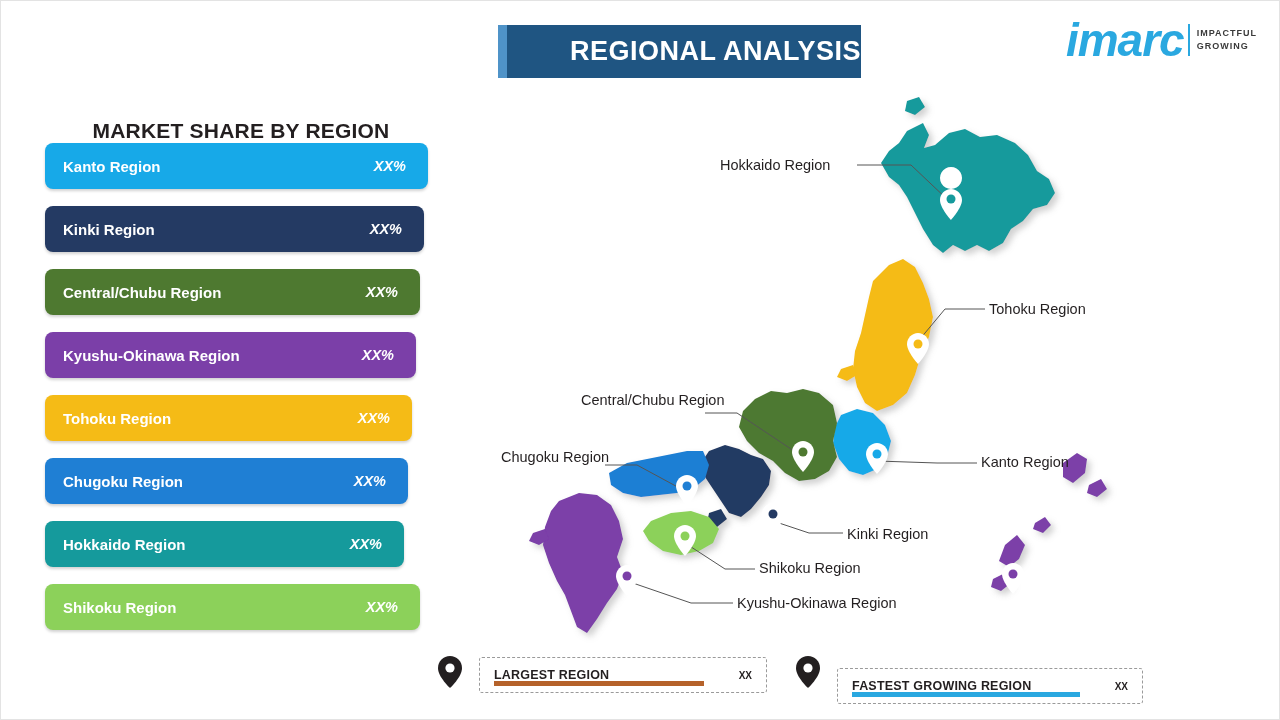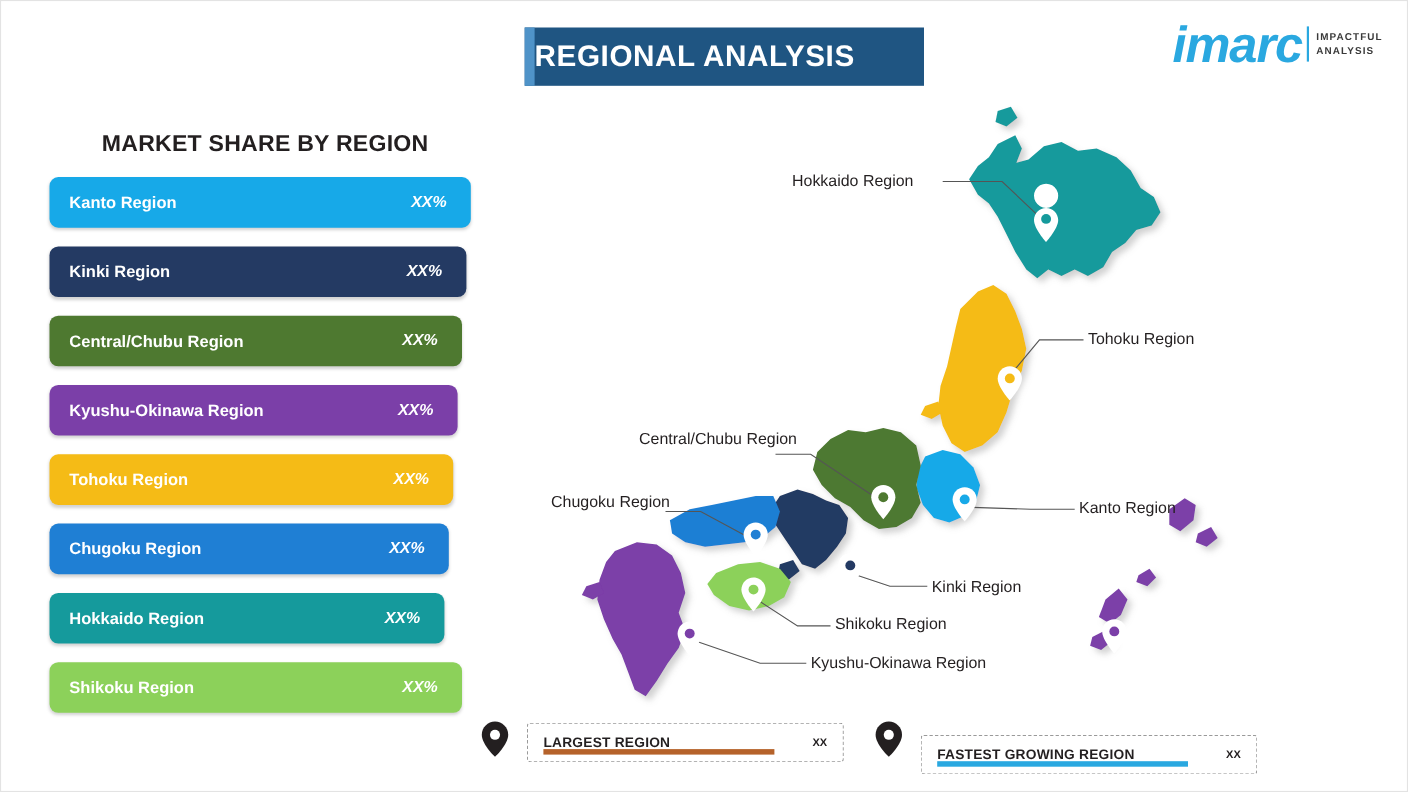--- a/index.html
+++ b/index.html
@@ -12,25 +12,25 @@
   .slide {
     position: relative;
     width: 1280px; height: 720px;
     background: #ffffff;
     border: 1px solid #e3e3e3;
   }
 
   
   .title-banner {
     position: absolute;
-    left: 476px; top: 24px;
+    left: 497px; top: 24px;
     width: 363px; height: 53px;
     background: #1f5582;
     border-left: 9px solid #4f93c8;
-    display: flex; align-items: center; justify-content: flex-start;
+    display: flex; align-items: center; justify-content: flex-end;
   }
   .title-banner .title-text {
     color: #ffffff;
     font-size: 27px;
     font-weight: bold;
     letter-spacing: 0.5px;
   }
 
   
   .logo {
@@ -65,21 +65,20 @@
   .left-panel {
     position: absolute;
     left: 44px; top: 118px;
     width: 392px;
   }
   .panel-heading {
     font-size: 21px;
     font-weight: bold;
     color: #231f20;
     text-align: center;
-    margin-bottom: 18px;
     letter-spacing: 0.2px;
   }
   .region-bar {
     height: 46px;
     border-radius: 8px;
     display: flex;
     align-items: center;
     justify-content: space-between;
     padding: 0 22px 0 18px;
     margin-bottom: 17px;
@@ -165,21 +164,21 @@
 
   <div class="title-banner">
     <span class="title-text">REGIONAL ANALYSIS</span>
   </div>
 
   <div class="logo">
     <span class="logo-mark">imarc</span>
     <span class="logo-bar"></span>
     <span class="logo-sub">
       <span>IMPACTFUL</span>
-      <span>ANALYSIS</span>
+      <span>GROWING</span>
     </span>
   </div>
 
   <div class="left-panel">
     <div class="panel-heading">MARKET SHARE BY REGION</div>
 
     <div class="region-bar" style="background:#17a9e8;width:383px;">
       <span class="region-name">Kanto  Region</span>
       <span class="region-value">XX%</span>
     </div>

